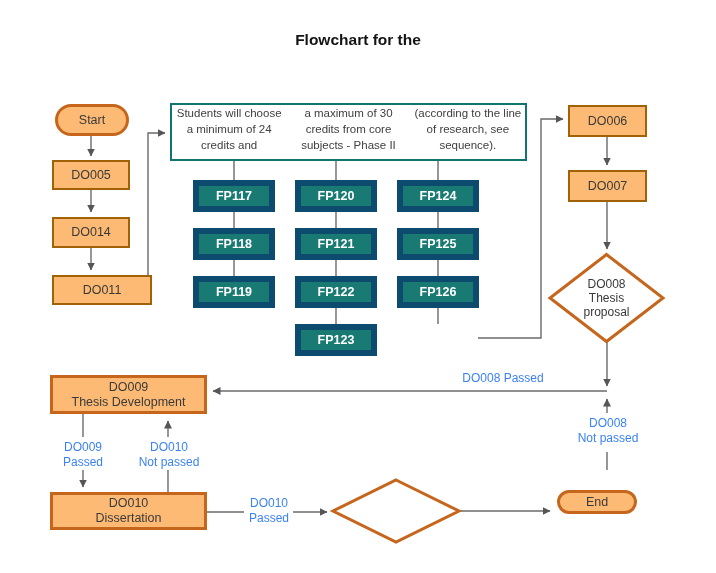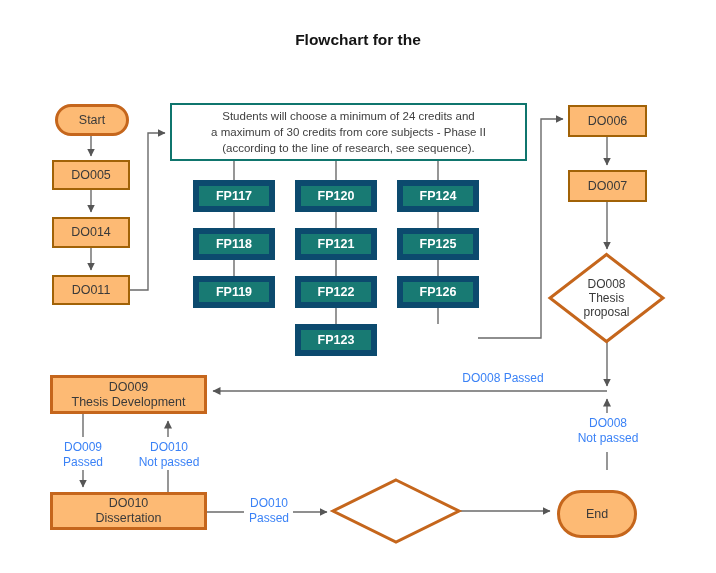--- a/index.html
+++ b/index.html
@@ -15,21 +15,21 @@
   .node{
     position:absolute;display:flex;flex-direction:column;align-items:center;justify-content:center;
     text-align:center;box-sizing:border-box;font-size:12.5px;color:#3A3A3A;background:#fdba74;line-height:15px;
   }
   .rect-teal{border:2px solid #a16207;}
   .fp{background:#187A73;border:6px solid #0c4a6e;color:#fff;font-weight:700;}
   .stadium{border:3px solid #C5661C;border-radius:999px;}
   .rect-orange{border:3px solid #C5661C;}
   .note{
     position:absolute;border:2px solid #0F756D;background:#fff;box-sizing:border-box;
-    display:flex;flex-direction:column;justify-content:center;
+    display:flex;flex-direction:row;justify-content:center;
     font-size:11.5px;line-height:16px;color:#404040;text-align:center;
   }
   .diamond-label{
     position:absolute;display:flex;flex-direction:column;align-items:center;justify-content:center;
     text-align:center;font-size:12px;line-height:14px;color:#3A3A3A;background:transparent;
   }
   .edge-label{
     position:absolute;font-size:12px;color:#3b82f6;text-align:center;line-height:15px;background:#fff;
   }
 </style>
@@ -84,21 +84,21 @@
     <polygon points="396,480 459,511 396,542 333,511" fill="#ffffff" stroke="#C5661C" stroke-width="3"></polygon>
   </svg>
 
   <div class="title">
     <div>Flowchart for the</div>
   </div>
 
   <div class="node stadium" style="left:55px;top:104px;width:74px;height:32px">Start</div>
   <div class="node rect-teal" style="left:52px;top:160px;width:78px;height:30px">DO005</div>
   <div class="node rect-teal" style="left:52px;top:217px;width:78px;height:31px">DO014</div>
-  <div class="node rect-teal" style="left:52px;top:275px;width:78px;height:30px">DO011</div>
+  <div class="node rect-teal" style="left:52px;top:275px;width:100px;height:30px">DO011</div>
 
   <div class="note" style="left:170px;top:103px;width:357px;height:58px">
     <div>Students will choose a minimum of 24 credits and</div>
     <div>a maximum of 30 credits from core subjects - Phase II</div>
     <div>(according to the line of research, see sequence).</div>
   </div>
 
   <div class="node fp" style="left:193px;top:180px;width:82px;height:32px">FP117</div>
   <div class="node fp" style="left:193px;top:228px;width:82px;height:32px">FP118</div>
   <div class="node fp" style="left:193px;top:276px;width:82px;height:32px">FP119</div>
@@ -124,21 +124,21 @@
   <div class="node rect-orange" style="left:50px;top:375px;width:157px;height:39px">
     <div>DO009</div>
     <div>Thesis Development</div>
   </div>
   <div class="node rect-orange" style="left:50px;top:492px;width:157px;height:38px">
     <div>DO010</div>
     <div>Dissertation</div>
   </div>
 
 
-  <div class="node stadium" style="left:557px;top:490px;width:80px;height:48px">End</div>
+  <div class="node stadium" style="left:557px;top:490px;width:80px;height:24px">End</div>
 
   <div class="edge-label" style="left:443px;top:371px;width:120px">DO008 Passed</div>
 
   <div class="edge-label" style="left:569px;top:416px;width:78px">
     <div>DO008</div>
     <div>Not passed</div>
   </div>
 
   <div class="edge-label" style="left:56px;top:440px;width:54px">
     <div>DO009</div>

